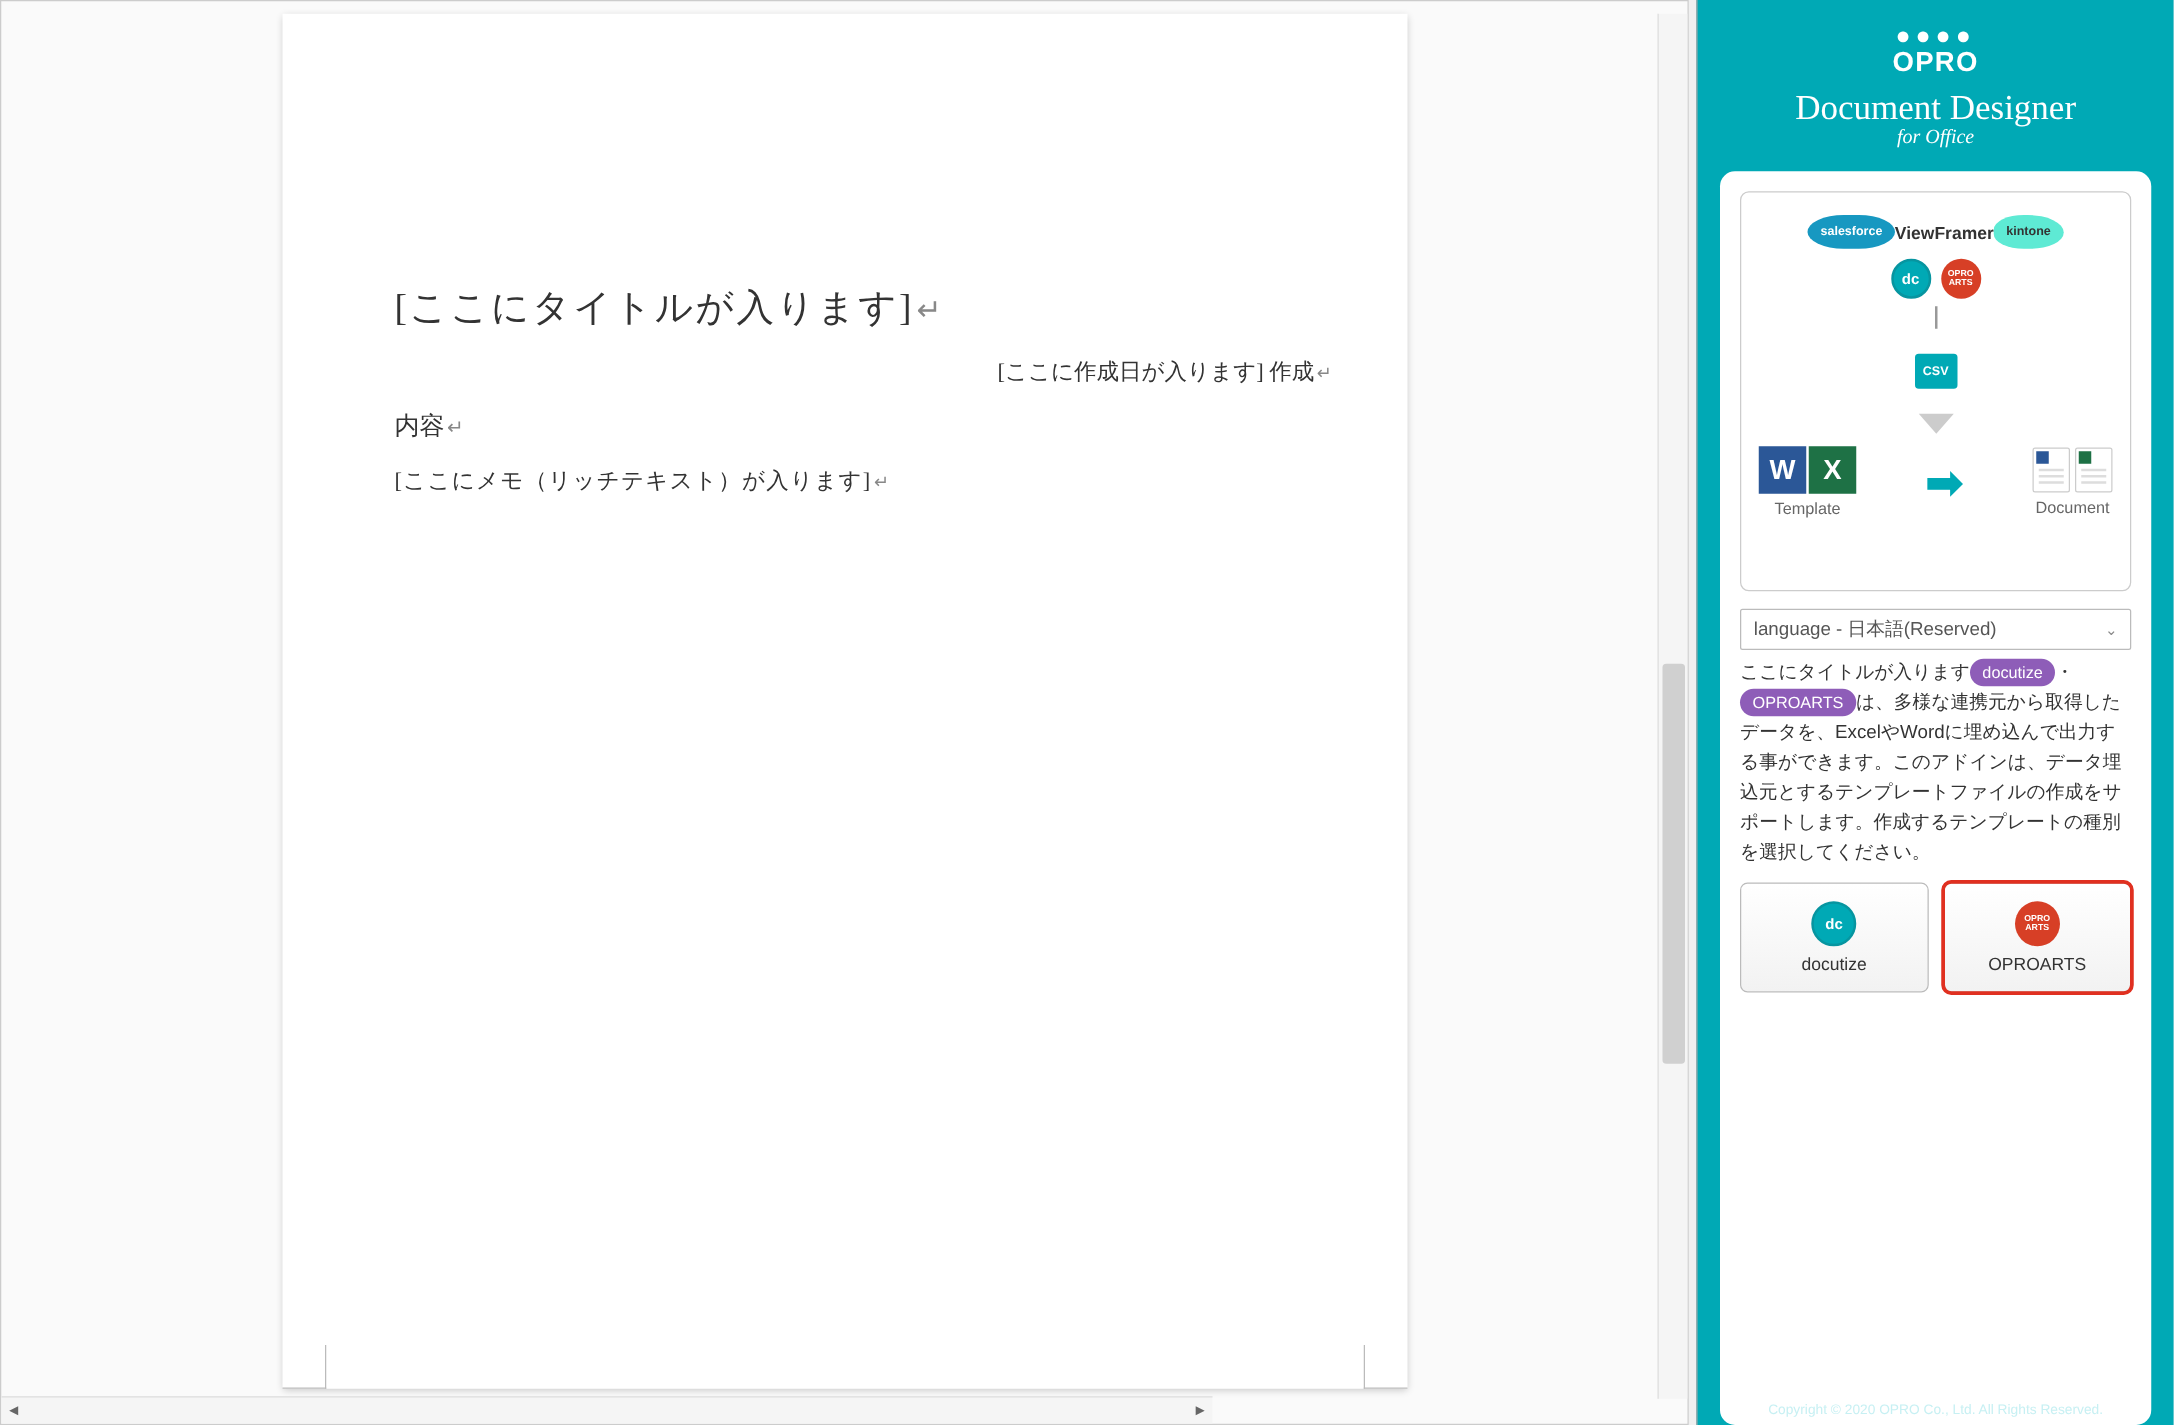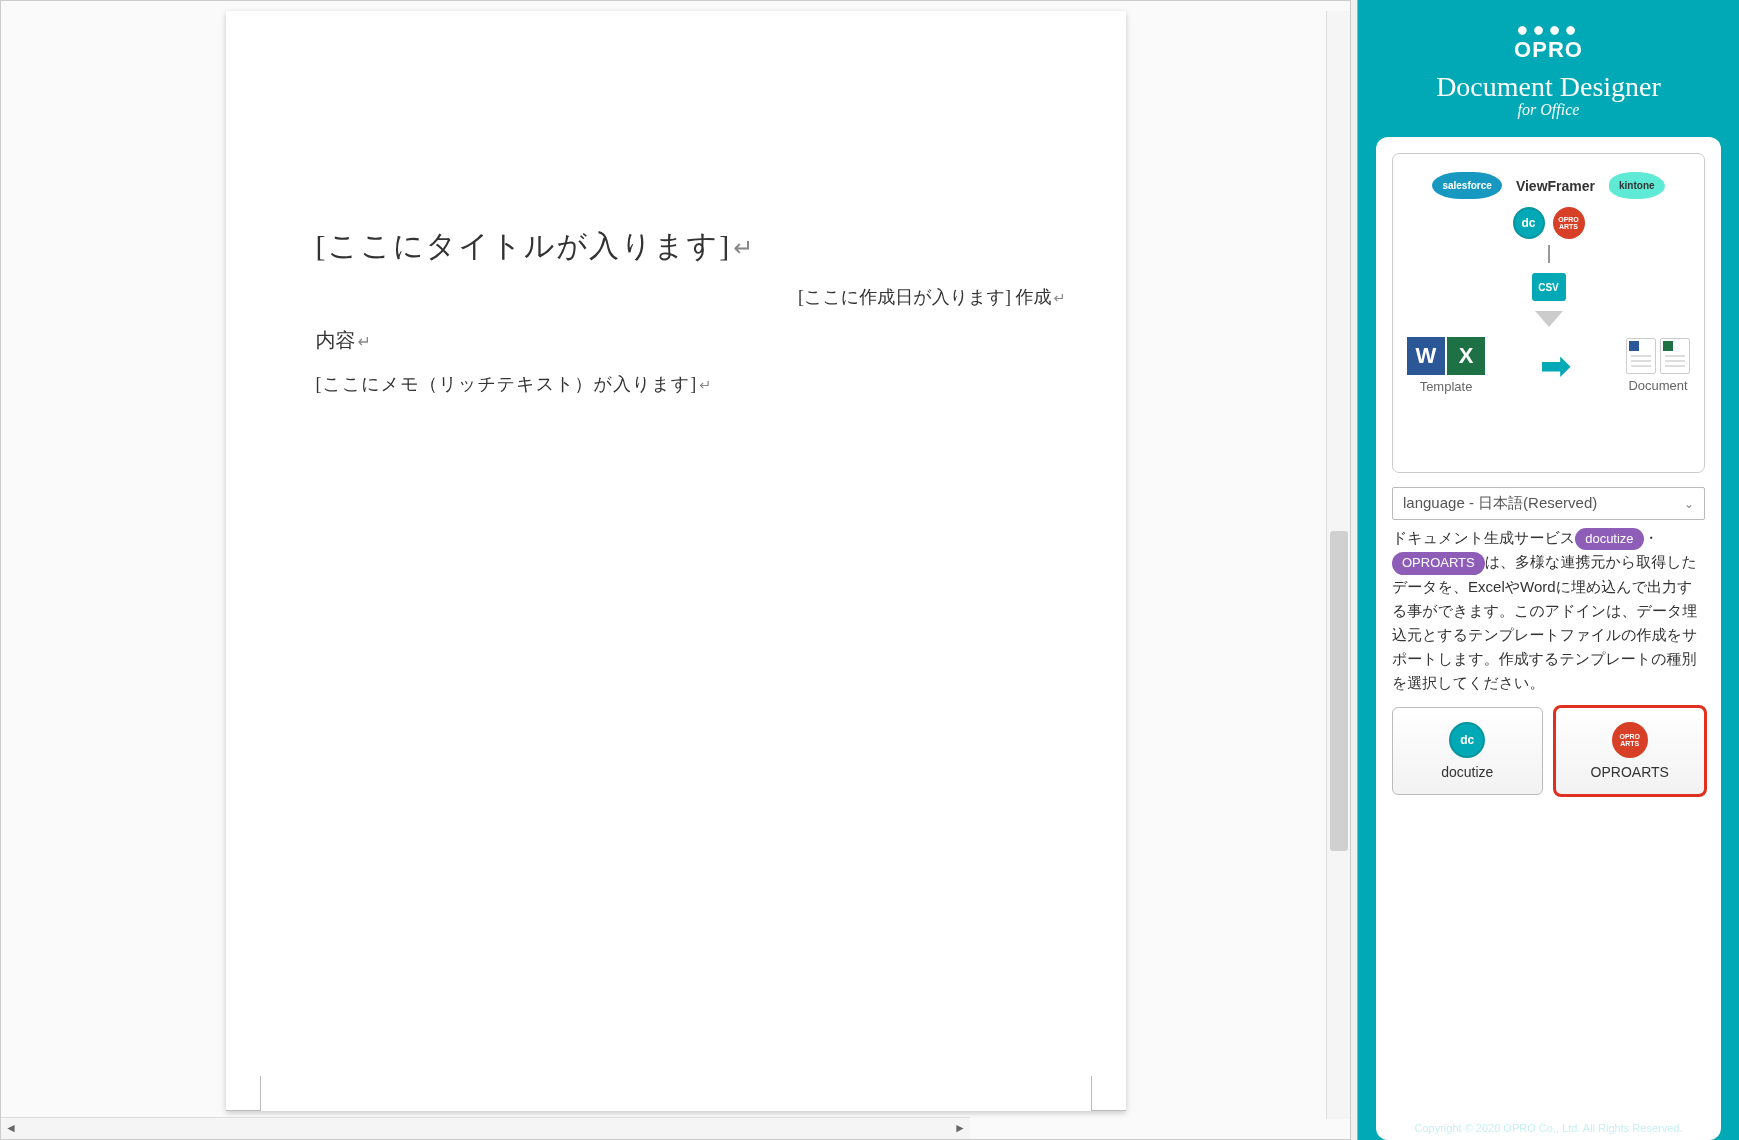--- a/index.html
+++ b/index.html
@@ -31,29 +31,29 @@
 .pane-header .close { font-size:18px; color:#999; }
 .pane-body { flex:1; display:flex; flex-direction:column; align-items:center; padding: 12px 18px 0; position:relative;}
 .logo-block { text-align:center; color:#fff; margin-top:6px;}
 .logo-dots{font-size:20px;letter-spacing:4px;font-weight:bold;}
 .logo-opro{font-size:22px;font-weight:bold;letter-spacing:1px;margin-top:-4px;}
 .logo-title{font-family:Georgia,serif;font-size:28px;margin-top:8px;}
 .logo-sub{font-family:Georgia,serif;font-size:16px;font-style:italic;margin-top:-2px;}
 
 .card { background:#fff; border-radius:12px; width: 100%; margin-top:18px; padding: 16px 16px 24px; flex:1; display:flex; flex-direction:column;}
 .diagram { border:1px solid #ccc; border-radius:7px; padding:18px 14px 14px; position:relative; height:320px;}
-.diag-top{display:flex;justify-content:center;gap:14px;margin-bottom:8px;align-items:center;}
+.diag-top{display:flex;justify-content:center;gap:0;margin-bottom:8px;align-items:center;}
 .sf-cloud{background:#1798c1;color:#fff;font-size:10px;padding:8px 10px;border-radius:50%/60%;font-weight:bold;}
 .vf-text{font-size:14px;font-weight:bold;color:#333;}
 .kintone{background:#5eead4;color:#333;font-size:10px;padding:8px 10px;border-radius:50% 60% 55% 50%;font-weight:bold;}
 .diag-row2{display:flex;justify-content:center;gap:8px;margin-bottom:6px;}
 .dc-circle{width:32px;height:32px;background:#00a9b5;color:#fff;border-radius:50%;display:flex;align-items:center;justify-content:center;font-size:12px;font-weight:bold;border:2px solid #0795a0;}
 .oa-circle{width:32px;height:32px;background:#d73f26;color:#fff;border-radius:50%;display:flex;align-items:center;justify-content:center;font-size:7px;font-weight:bold;text-align:center;line-height:1;}
 .diag-line{width:2px;height:18px;background:#999;margin:0 auto;}
-.csv-box{width:34px;height:28px;background:#00a9b5;color:#fff;font-size:10px;font-weight:bold;display:flex;align-items:center;justify-content:center;margin:10px auto;border-radius:3px;}
+.csv-box{width:34px;height:28px;background:#00a9b5;color:#fff;font-size:10px;font-weight:bold;display:flex;align-items:center;justify-content:center;margin:20px auto;border-radius:3px;}
 .diag-arrow-down{width:0;height:0;border-left:14px solid transparent;border-right:14px solid transparent;border-top:16px solid #ccc;margin:6px auto;}
 .diag-bottom{display:flex;align-items:center;justify-content:space-between;margin-top:10px;}
 .tmpl-block{text-align:center;}
 .tmpl-icons{display:flex;gap:2px;}
 .w-icon,.x-icon{width:38px;height:38px;color:#fff;font-size:22px;font-weight:bold;display:flex;align-items:center;justify-content:center;}
 .w-icon{background:#2b5797;} .x-icon{background:#1e7145;}
 .tmpl-label{font-size:13px;color:#666;margin-top:4px;}
 .big-arrow{color:#00a9b5;font-size:36px;font-weight:bold;flex:1;text-align:center;}
 .doc-icons{display:flex;gap:4px;}
 .doc-icon{width:30px;height:36px;border:1px solid #ccc;border-radius:2px;position:relative;background:#fff;}
@@ -134,21 +134,21 @@
           </div>
         </div>
       </div>
 
       <div class="lang-select">
         <span>language - 日本語(Reserved)</span>
         <span class="chev">⌄</span>
       </div>
 
       <div class="desc">
-        <span>ドキュメント生成サービス</span><span class="badge dc">docutize</span><span>・</span><span class="badge oa">OPROARTS</span><span>は、多様な連携元から取得したデータを、ExcelやWordに埋め込んで出力する事ができます。このアドインは、データ埋込元とするテンプレートファイルの作成をサポートします。作成するテンプレートの種別を選択してください。</span>
+        <span>ここにタイトルが入ります</span><span class="badge dc">docutize</span><span>・</span><span class="badge oa">OPROARTS</span><span>は、多様な連携元から取得したデータを、ExcelやWordに埋め込んで出力する事ができます。このアドインは、データ埋込元とするテンプレートファイルの作成をサポートします。作成するテンプレートの種別を選択してください。</span>
       </div>
 
       <div class="btn-row">
         <div class="choice-btn">
           <div class="dc-circle">dc</div>
           <span>docutize</span>
         </div>
         <div class="choice-btn selected">
           <div class="oa-circle">OPRO ARTS</div>
           <span>OPROARTS</span>

